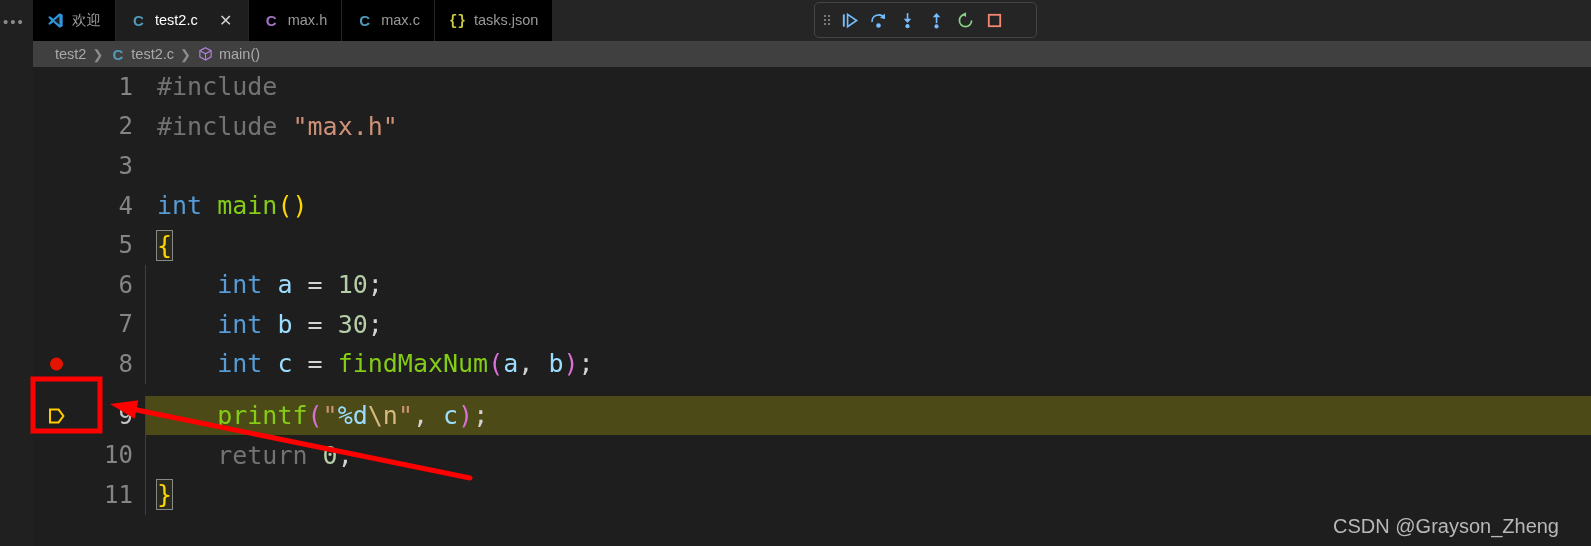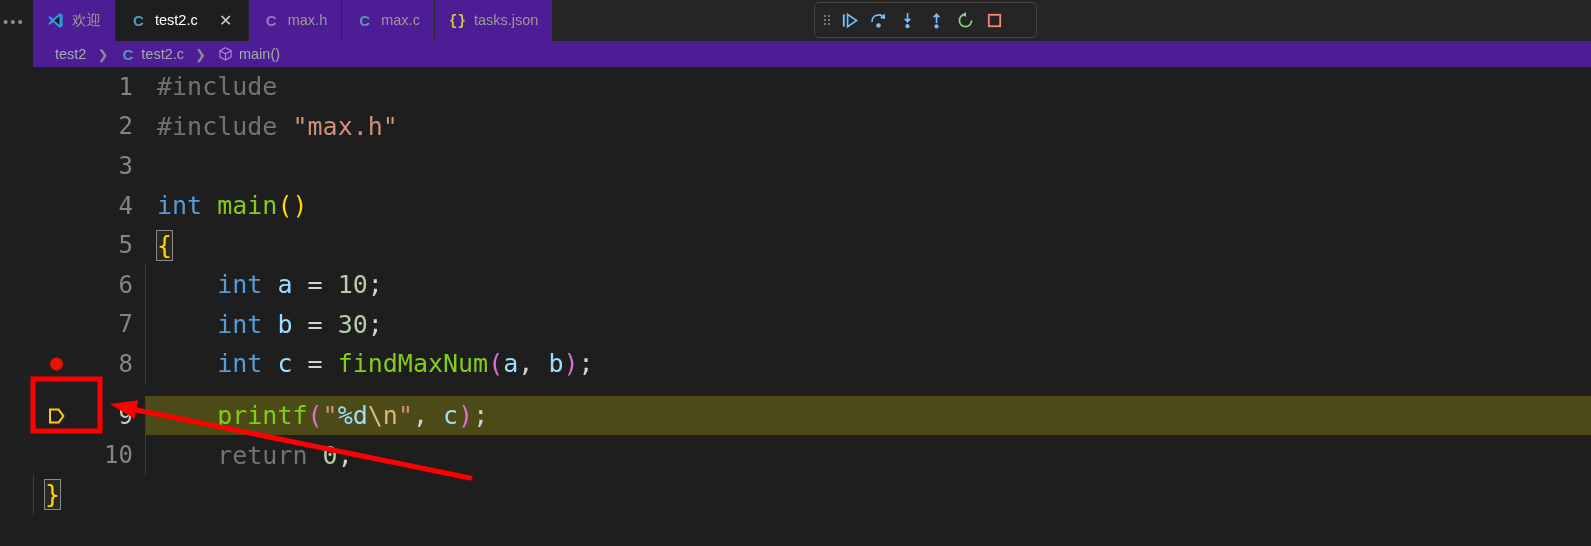--- a/index.html
+++ b/index.html
@@ -60,21 +60,21 @@
     align-items: stretch;
     position: relative;
   }
   .tab {
     display: flex;
     align-items: center;
     gap: 8px;
     padding: 0 14px;
     height: 41px;
     box-sizing: border-box;
-    background: #4c1d95;
+    background: #000000;
     border-right: 1px solid #252526;
     color: #9a9a9a;
     font-size: 14.5px;
     white-space: nowrap;
     cursor: pointer;
     min-width: 0;
   }
   .tab.active {
     background: #1e1e1e;
     color: #ffffff;
@@ -151,25 +151,25 @@
     display: flex;
     align-items: center;
     justify-content: center;
     cursor: grab;
   }
 
   
   .breadcrumb {
     height: 26px;
     flex: 0 0 26px;
-    background: #4c1d95;
+    background: #404040;
     display: flex;
     align-items: center;
     padding-left: 22px;
-    gap: 10px;
+    gap: 5px;
     font-size: 14.5px;
     color: #a9a9a9;
     white-space: nowrap;
   }
   .bc-item {
     display: inline-flex;
     align-items: center;
     gap: 5px;
     cursor: pointer;
   }
@@ -421,26 +421,27 @@
         <div class="code-line"><div class="gutter"><span>3</span></div><div class="codetext"></div></div>
         <div class="code-line"><div class="gutter"><span>4</span></div><div class="codetext"><span class="t-kw">int</span><span class="t-plain"> </span><span class="t-fn">main</span><span class="t-punc">()</span></div></div>
         <div class="code-line"><div class="gutter"><span>5</span></div><div class="codetext"><span class="t-punc bracket-match">{</span></div></div>
         <div class="code-line"><div class="gutter"><span>6</span></div><div class="codetext"><div class="indent-guide"></div><span class="t-plain">    </span><span class="t-kw">int</span><span class="t-plain"> </span><span class="t-var">a</span><span class="t-op"> = </span><span class="t-num">10</span><span class="t-plain">;</span></div></div>
         <div class="code-line"><div class="gutter"><span>7</span></div><div class="codetext"><div class="indent-guide"></div><span class="t-plain">    </span><span class="t-kw">int</span><span class="t-plain"> </span><span class="t-var">b</span><span class="t-op"> = </span><span class="t-num">30</span><span class="t-plain">;</span></div></div>
         <div class="code-line"><div class="gutter"><div class="bp-dot"></div><span>8</span></div><div class="codetext"><div class="indent-guide"></div><span class="t-plain">    </span><span class="t-kw">int</span><span class="t-plain"> </span><span class="t-var">c</span><span class="t-op"> = </span><span class="t-fn">findMaxNum</span><span class="t-punc2">(</span><span class="t-var">a</span><span class="t-plain">, </span><span class="t-var">b</span><span class="t-punc2">)</span><span class="t-plain">;</span></div></div>
         <div class="code-line current"><div class="gutter"><div class="dbg-arrow"><svg width="22" height="22" viewBox="0 0 22 22">
                 <path d="M5 4.6 L13.6 4.6 L18.4 11 L13.6 17.4 L5 17.4 Z" fill="none" stroke="#ffcc00" stroke-width="2"></path>
               </svg></div><span>9</span></div><div class="codetext"><div class="indent-guide"></div><span class="t-plain">    </span><span class="t-fn">printf</span><span class="t-punc2">(</span><span class="t-str">"</span><span class="t-var">%d</span><span class="t-esc">\n</span><span class="t-str">"</span><span class="t-plain">, </span><span class="t-var">c</span><span class="t-punc2">)</span><span class="t-plain">;</span></div></div>
         <div class="code-line"><div class="gutter"><span>10</span></div><div class="codetext"><div class="indent-guide"></div><span class="t-plain">    </span><span class="t-pre">return</span><span class="t-plain"> </span><span class="t-num">0</span><span class="t-plain">;</span></div></div>
-        <div class="code-line"><div class="codetext"><div class="indent-guide"></div><span class="t-punc bracket-match">}</span></div></div>
+        <div class="code-line"><div class="gutter"><span>11</span></div><div class="codetext"><div class="indent-guide"></div><span class="t-punc bracket-match">}</span></div></div>
         <div class="code-line"><div class="codetext"></div></div>
       </div>
   </div>
 
   <svg class="anno-layer" width="1591" height="546" viewBox="0 0 1591 546">
     <rect id="anno-rect" fill="none" stroke="#ff0000" stroke-width="5" x="33" y="379" width="67" height="52"></rect>
     <g id="anno-arrow">
       <line id="anno-line" stroke="#ff0000" stroke-width="5" stroke-linecap="round" x1="470" y1="478" x2="132" y2="409"></line>
       <polygon id="anno-head" fill="#ff0000" points="110,404 138.3598312325735,400.1308951345371 134.53426059907085,418.74177929752307"></polygon>
     </g>
   </svg>
 
+  <div class="watermark">CSDN @Grayson_Zheng</div>
 </div>
 
 </body></html>

